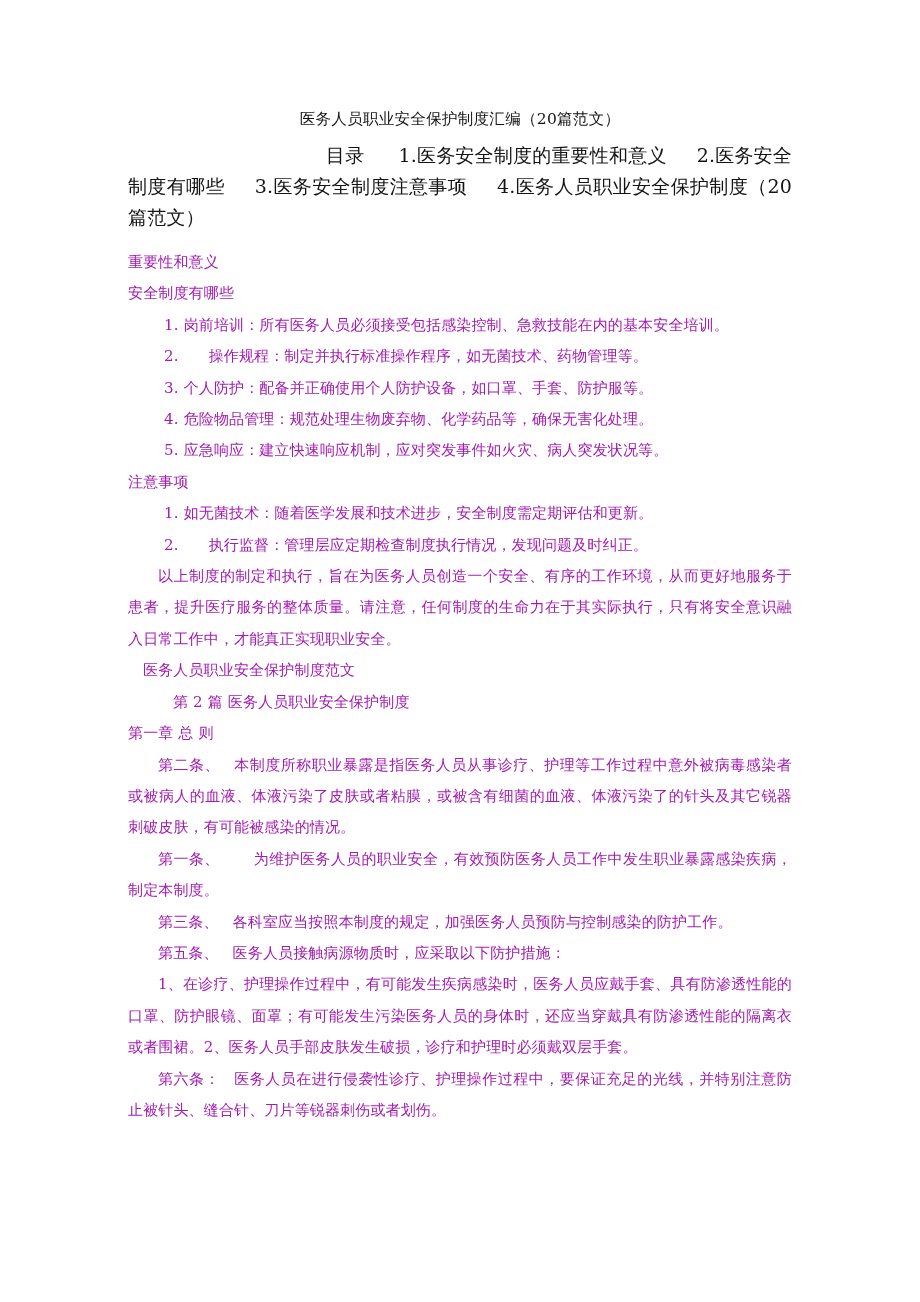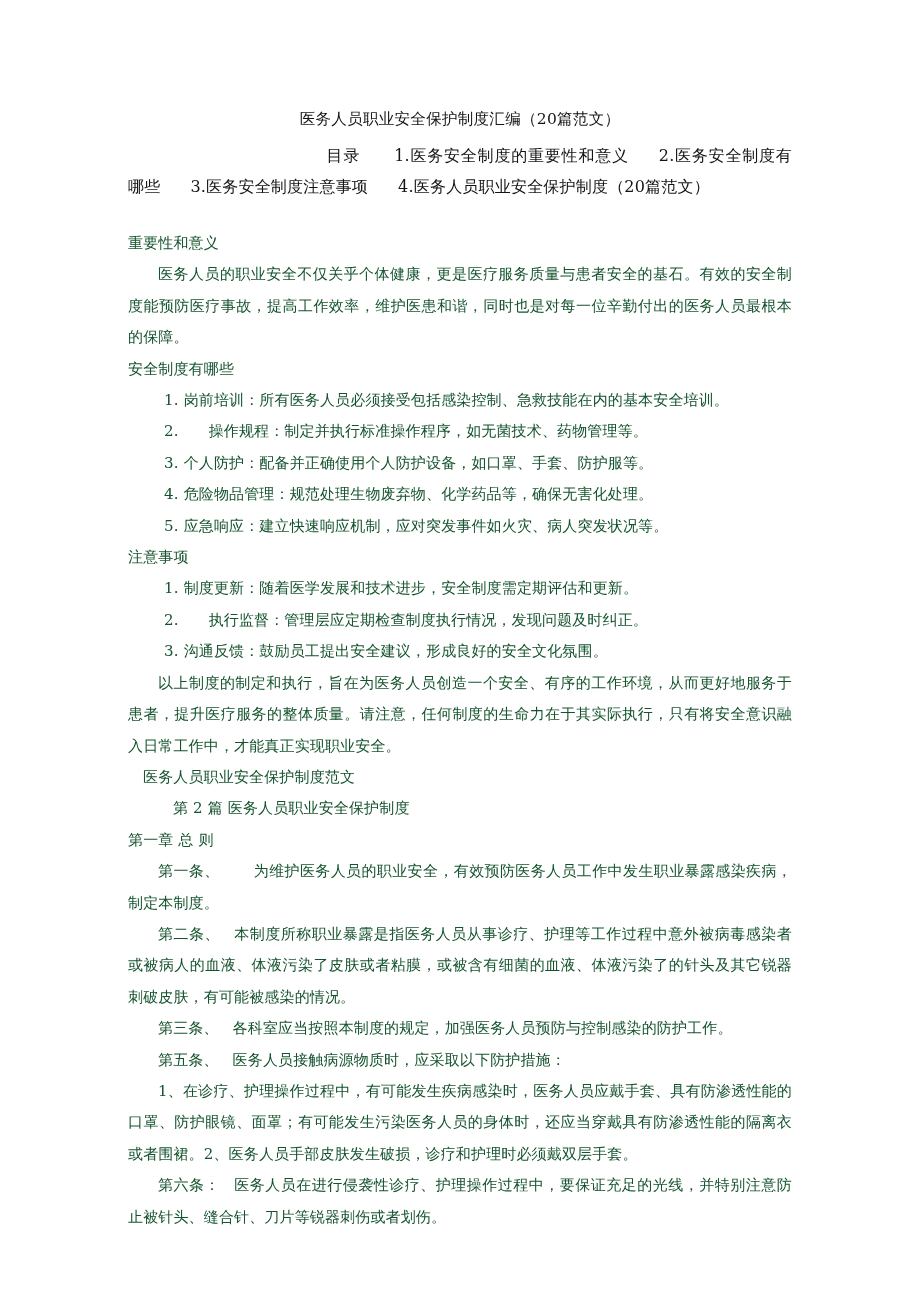--- a/index.html
+++ b/index.html
@@ -37,41 +37,41 @@
     font-size: 15.5px;
     line-height: 30px;
     letter-spacing: 0.3px;
     margin: 0 0 6px 0;
     font-weight: 400;
     color: #141414;
   }
 
   
   .toc {
-    font-size: 16px;
+    font-size: 19px;
     line-height: 31px;
-    margin: 0 0 26px 0;
+    margin: 0 0 14px 0;
     text-align: justify;
     text-justify: inter-ideograph;
     letter-spacing: 0.2px;
     color: #141414;
   }
   .toc .lead-indent { display: inline-block; width: 198px; }
   .toc .gap-lg { display: inline-block; width: 34px; }
   .toc .gap-md { display: inline-block; width: 30px; }
 
   
   .p {
     font-size: 15px;
     line-height: 31.4px;
     margin: 0;
     text-align: justify;
     text-justify: inter-ideograph;
     letter-spacing: 0.15px;
-    color: #14532d;
+    color: #a21caf;
   }
   .p.indent2 { text-indent: 2em; }
   .p.indent1 { text-indent: 1em; }
 
   
   .p.heading { text-indent: 0; }
 
   
   .p.li {
     text-indent: 0;
@@ -98,42 +98,40 @@
 <body>
 
 <div class="page">
   <div class="content">
 
     <h1 class="doc-title">医务人员职业安全保护制度汇编（20篇范文）</h1>
 
     <p class="toc"><span class="lead-indent"></span><span>目录</span><span class="gap-lg"></span><span>1.医务安全制度的重要性和意义</span><span class="gap-md"></span><span>2.医务安全制度有哪些</span><span class="gap-md"></span><span>3.医务安全制度注意事项</span><span class="gap-md"></span><span>4.医务人员职业安全保护制度（20篇范文）</span></p>
 
     <p class="p heading">重要性和意义</p>
-    <p class="p indent2">医务人员的职业安全不仅关乎个体健康，更是医疗服务质量与患者安全的基石。有效的安全制度能预防医疗事故，提高工作效率，维护医患和谐，同时也是对每一位辛勤付出的医务人员最根本的保障。</p>
 
     <p class="p heading">安全制度有哪些</p>
     <p class="p li"><span class="num">1.</span><span class="thin-gap"></span><span>岗前培训：所有医务人员必须接受包括感染控制、急救技能在内的基本安全培训。</span></p>
     <p class="p li"><span class="num">2.</span><span class="wide-gap"></span><span>操作规程：制定并执行标准操作程序，如无菌技术、药物管理等。</span></p>
     <p class="p li"><span class="num">3.</span><span class="thin-gap"></span><span>个人防护：配备并正确使用个人防护设备，如口罩、手套、防护服等。</span></p>
     <p class="p li"><span class="num">4.</span><span class="thin-gap"></span><span>危险物品管理：规范处理生物废弃物、化学药品等，确保无害化处理。</span></p>
     <p class="p li"><span class="num">5.</span><span class="thin-gap"></span><span>应急响应：建立快速响应机制，应对突发事件如火灾、病人突发状况等。</span></p>
 
     <p class="p heading">注意事项</p>
-    <p class="p li"><span class="num">1.</span><span class="thin-gap"></span><span>制度更新：随着医学发展和技术进步，安全制度需定期评估和更新。</span></p>
+    <p class="p li"><span class="num">1.</span><span class="thin-gap"></span><span>如无菌技术：随着医学发展和技术进步，安全制度需定期评估和更新。</span></p>
     <p class="p li"><span class="num">2.</span><span class="wide-gap"></span><span>执行监督：管理层应定期检查制度执行情况，发现问题及时纠正。</span></p>
-    <p class="p li"><span class="num">3.</span><span class="thin-gap"></span><span>沟通反馈：鼓励员工提出安全建议，形成良好的安全文化氛围。</span></p>
 
     <p class="p indent2">以上制度的制定和执行，旨在为医务人员创造一个安全、有序的工作环境，从而更好地服务于患者，提升医疗服务的整体质量。请注意，任何制度的生命力在于其实际执行，只有将安全意识融入日常工作中，才能真正实现职业安全。</p>
 
     <p class="p indent1">医务人员职业安全保护制度范文</p>
     <p class="p sub2">第 2 篇 医务人员职业安全保护制度</p>
 
     <p class="p heading">第一章 总 则</p>
+    <p class="p indent2"><span>第二条、</span><span class="sp-md"></span><span>本制度所称职业暴露是指医务人员从事诊疗、护理等工作过程中意外被病毒感染者或被病人的血液、体液污染了皮肤或者粘膜，或被含有细菌的血液、体液污染了的针头及其它锐器刺破皮肤，有可能被感染的情况。</span></p>
     <p class="p indent2"><span>第一条、</span><span class="sp-lg"></span><span>为维护医务人员的职业安全，有效预防医务人员工作中发生职业暴露感染疾病，制定本制度。</span></p>
-    <p class="p indent2"><span>第二条、</span><span class="sp-md"></span><span>本制度所称职业暴露是指医务人员从事诊疗、护理等工作过程中意外被病毒感染者或被病人的血液、体液污染了皮肤或者粘膜，或被含有细菌的血液、体液污染了的针头及其它锐器刺破皮肤，有可能被感染的情况。</span></p>
     <p class="p indent2"><span>第三条、</span><span class="sp-md"></span><span>各科室应当按照本制度的规定，加强医务人员预防与控制感染的防护工作。</span></p>
 
     <p class="p indent2"><span>第五条、</span><span class="sp-md"></span><span>医务人员接触病源物质时，应采取以下防护措施：</span></p>
     <p class="p indent2"><span>1、在诊疗、护理操作过程中，有可能发生疾病感染时，医务人员应戴手套、具有防渗透性能的口罩、防护眼镜、面罩；有可能发生污染医务人员的身体时，还应当穿戴具有防渗透性能的隔离衣或者围裙。2、医务人员手部皮肤发生破损，诊疗和护理时必须戴双层手套。</span></p>
     <p class="p indent2"><span>第六条：</span><span class="sp-md"></span><span>医务人员在进行侵袭性诊疗、护理操作过程中，要保证充足的光线，并特别注意防止被针头、缝合针、刀片等锐器刺伤或者划伤。</span></p>
 
   </div>
 </div>
 
 </body></html>

